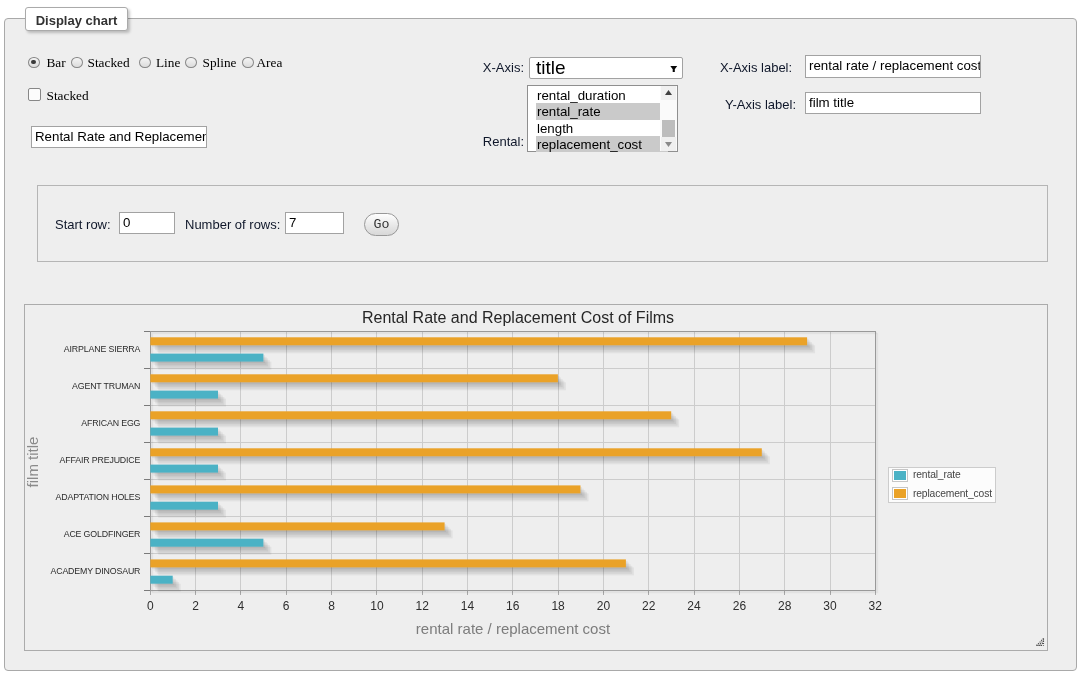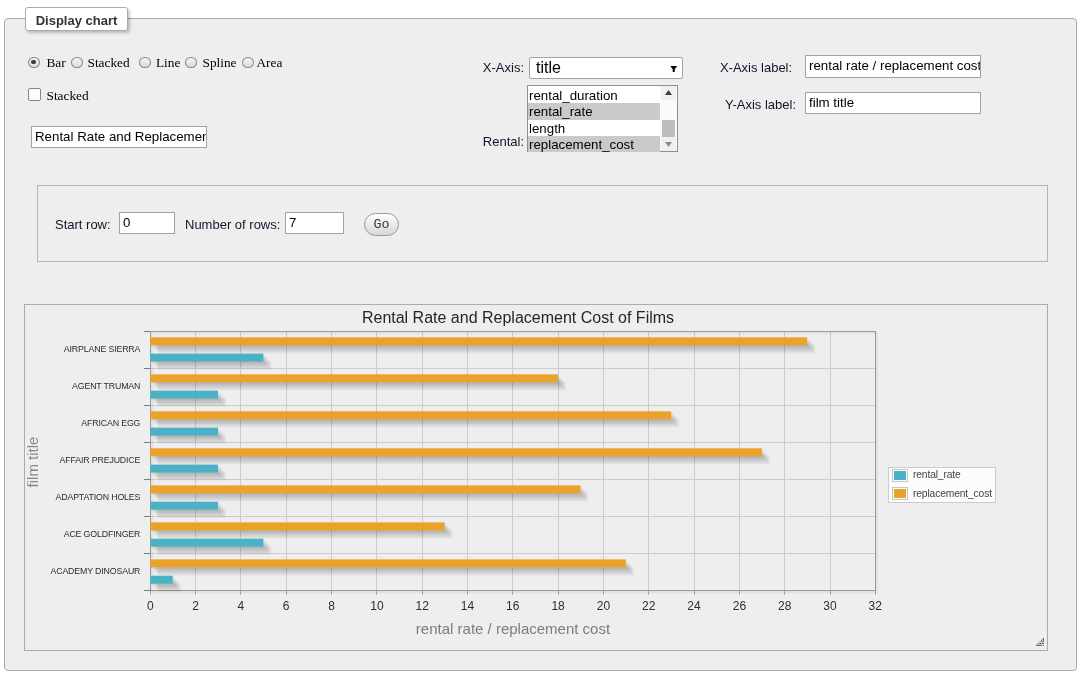--- a/index.html
+++ b/index.html
@@ -5,24 +5,24 @@
 body { width:1081px; height:681px; background:#fff; font-family:"Liberation Sans", sans-serif; position:relative; overflow:hidden; }
 .abs { position:absolute; }
 #fs { left:4px; top:18px; width:1073px; height:653px; background:#eeeeee; border:1px solid #a9a9a9; border-radius:4px; }
 #fsleg { left:25px; top:7px; width:103px; height:23.5px; background:#fff; border:1px solid #aaa; border-radius:3px; box-shadow:2px 2px 3px rgba(0,0,0,0.22); font-weight:bold; font-size:13px; color:#333; line-height:25.5px; text-align:center; }
 .radio { position:absolute; top:56.5px; width:11.5px; height:11px; box-sizing:border-box; border:1px solid #878787; border-radius:50%; background:linear-gradient(#f4f4f4,#dcdcdc); }
 .rdot { position:absolute; left:2.2px; top:2px; width:4.8px; height:4.8px; border-radius:50%; background:#3b3b3b; }
 .rlab { position:absolute; top:56.2px; font-size:13.3px; color:#000; line-height:13px;font-family:Liberation Serif, serif; }
 #cb { left:28px; top:88px; width:12.5px; height:12.5px; box-sizing:border-box; border:1px solid #878787; border-radius:2px; background:#fcfcfc; }
 .inp { position:absolute; background:#fff; border:1px solid #a2a2a2; font-size:13.3px; color:#000; line-height:20px; padding:0 3px; white-space:nowrap; overflow:hidden; }
 .lab { position:absolute; font-size:13px; color:#0f172a; }
-#selbox { left:529px; top:57px; width:154px; height:22px; background:#fff; border:1px solid #a2a2a2; border-radius:2px; font-size:16px; line-height:20px; padding-left:6px; }
+#selbox { left:529px; top:57px; width:154px; height:22px; background:#fff; border:1px solid #a2a2a2; border-radius:2px; font-size:19px; line-height:20px; padding-left:6px; }
 #selarr { position:absolute; left:139.5px; top:8.3px; }
 #listbox { left:527px; top:85px; width:151px; height:67px; background:#fff; border:1px solid #8f8f8f; }
-.opt { position:absolute; left:0; width:132px; height:16.25px; font-size:13.3px; line-height:17.5px; padding-left:1px; white-space:nowrap; }
+.opt { position:absolute; left:8px; width:132px; height:16.25px; font-size:13.3px; line-height:17.5px; padding-left:1px; white-space:nowrap; }
 .optsel { background:#cacaca; }
 #sbar { position:absolute; right:0; top:0; width:17px; height:65px; background:#fafafa; }
 .sbtn { position:absolute; left:1px; width:15px; height:14px; background:#f0f0f0; text-align:center; }
 #sthumb { position:absolute; left:2px; top:33.5px; width:13px; height:17.5px; background:#bdbdbd; }
 #midbox { left:37px; top:185px; width:1011px; height:77px; border:1px solid #b5b5b5; }
 #gobtn { left:364px; top:213px; width:35px; height:22.5px; border:1px solid #989898; border-radius:11.5px; background:linear-gradient(#fefefe,#e2e2e2 70%,#d8d8d8); font-size:13.3px; color:#333; text-align:center; line-height:21px;font-family:Liberation Mono, monospace; }
 #chartbox { left:24px; top:304px; width:1024px; height:347px; background:#eeeeee; border:1px solid #ababab; }
 </style></head>
 <body>
 <div class="abs" id="fs"></div>

